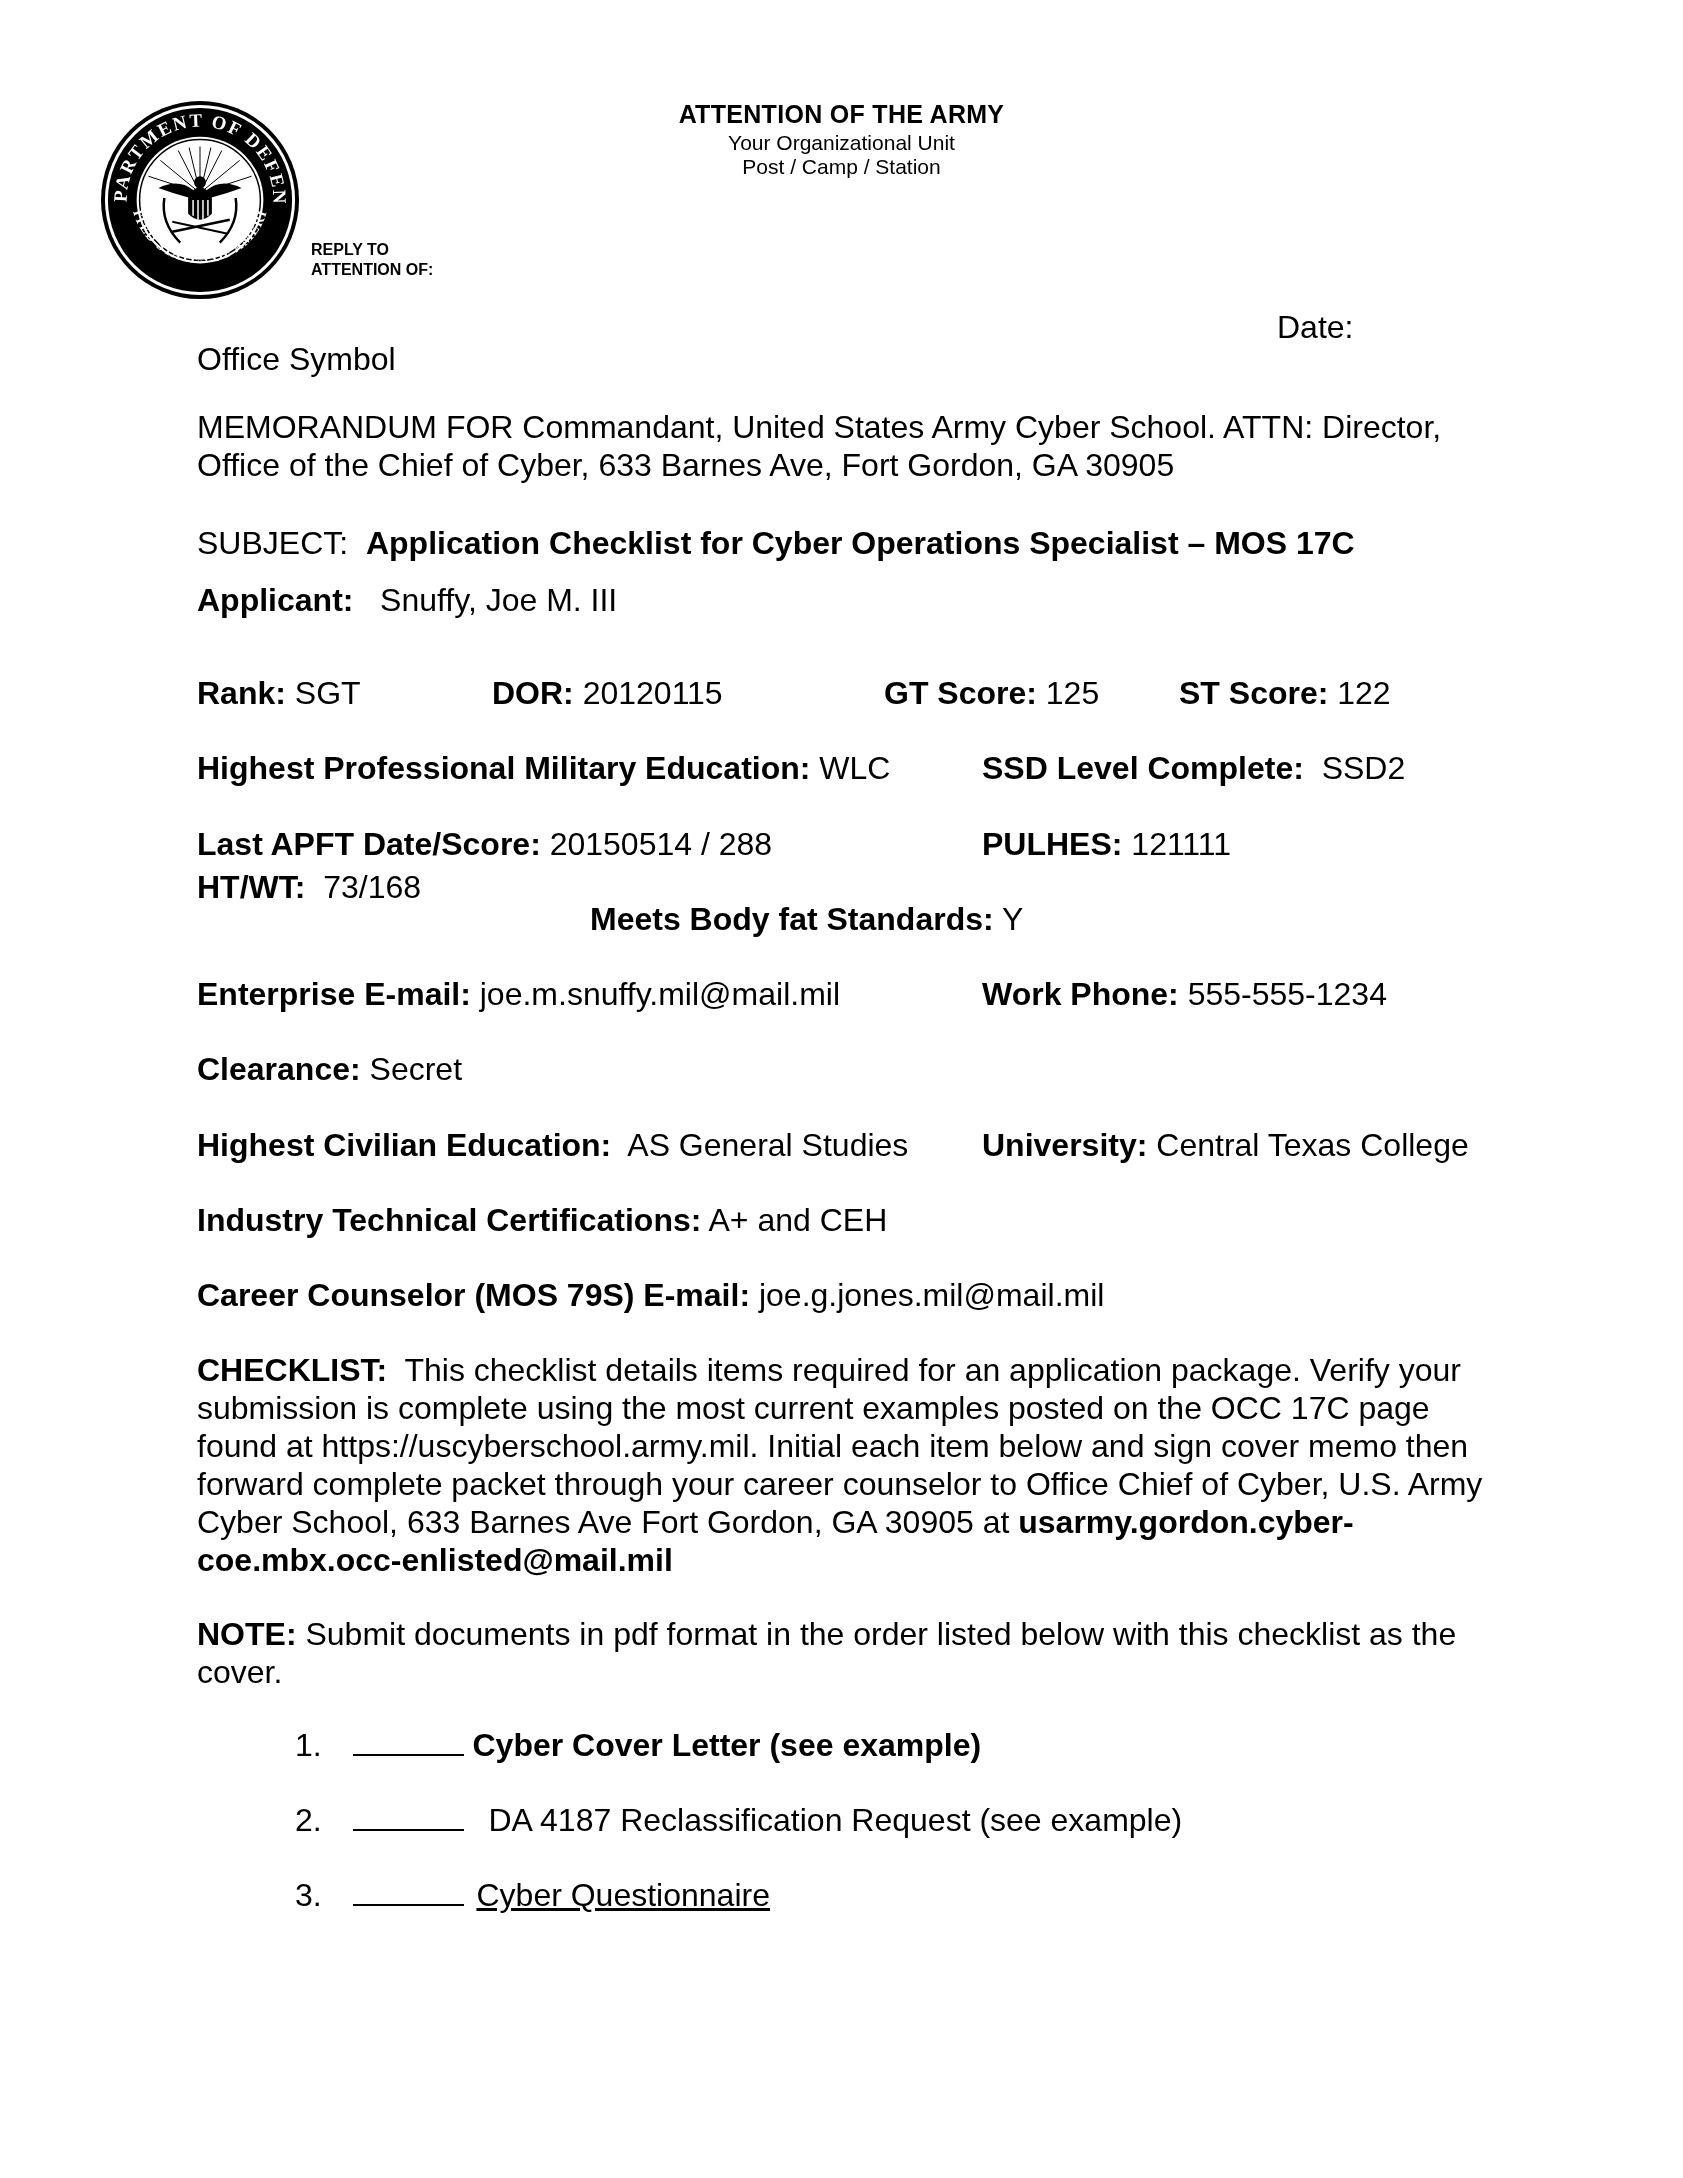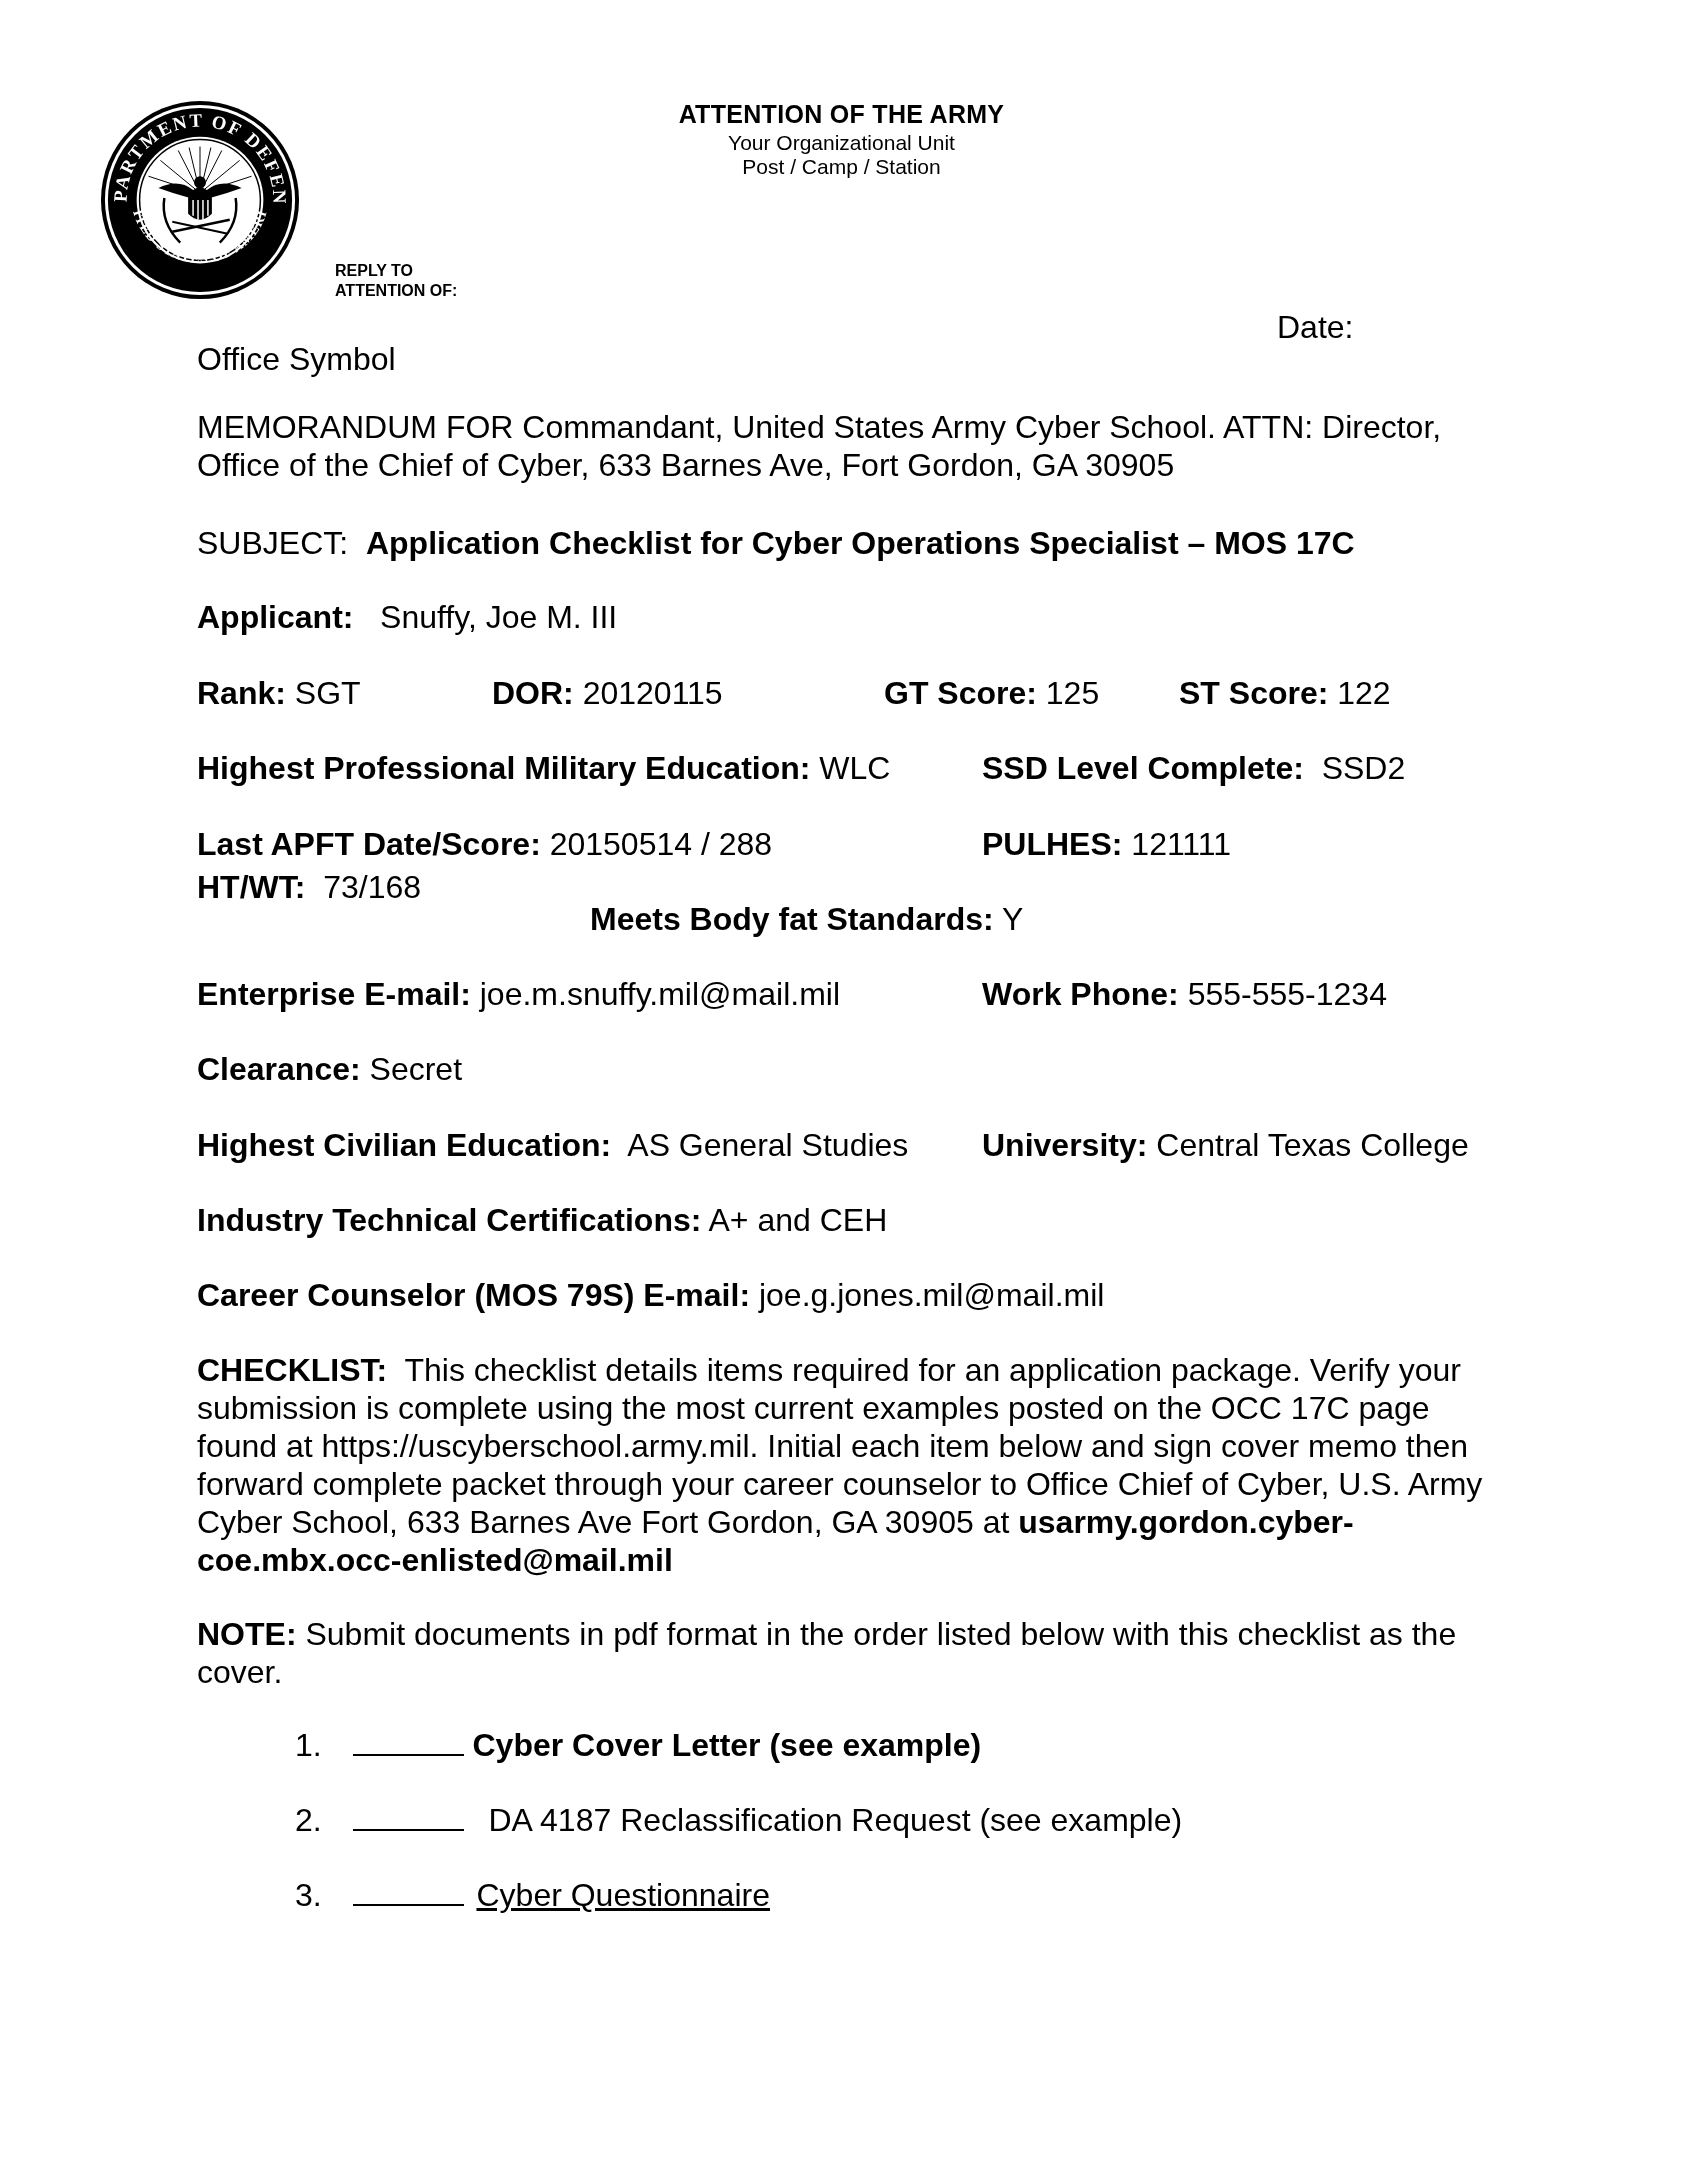--- a/index.html
+++ b/index.html
@@ -5,21 +5,21 @@
   html, body { margin: 0; padding: 0; background: #ffffff; }
   body { width: 1683px; height: 2178px; position: relative; overflow: hidden;
          font-family: "Liberation Sans", sans-serif; color: #000; }
   .abs { position: absolute; }
   .seal { left: 99px; top: 99px; width: 203px; height: 203px; }
   .hdr { left: 0; width: 1683px; text-align: center; }
   .hdr-title { top: 100px; font-size: 25px; font-weight: bold; letter-spacing: 0.3px; }
   .hdr-sub { font-size: 21px; }
   .hdr-unit { top: 131px; }
   .hdr-post { top: 155px; }
-  .reply { left: 311px; top: 261px; font-size: 16px; font-weight: bold; line-height: 20px; margin-left: 24px; }
+  .reply { left: 311px; top: 240px; font-size: 16px; font-weight: bold; line-height: 20px; }
   .line { left: 197px; font-size: 32px; white-space: nowrap; line-height: 38px; }
   .b { font-weight: bold; }
   .para { left: 197px; width: 1317px; font-size: 32px; line-height: 38px; }
   .list-num { font-size: 32px; }
   .blank { display: inline-block; width: 111px; border-bottom: 2px solid #000; height: 26px; vertical-align: baseline; }
 </style>
 </head>
 <body>
 
 <div class="abs seal">
@@ -78,21 +78,21 @@
 <div class="abs line" style="top:308px;margin-top:32px;">Office Symbol</div>
 <div class="abs line" style="top:308px; left:1277px;">Date:</div>
 
 <div class="abs para" style="top:408px;">MEMORANDUM FOR Commandant, United States Army Cyber School.  ATTN: Director, Office of the Chief of Cyber, 633 Barnes Ave, Fort Gordon, GA 30905</div>
 
 <div class="abs line" style="top:524px;">
   <span>SUBJECT:</span>&nbsp;
   <span class="b">Application Checklist for Cyber Operations Specialist – MOS 17C</span>
 </div>
 
-<div class="abs line" style="top:598px;">
+<div class="abs line" style="top:581px;">
   <span class="b">Applicant:</span>&nbsp;&nbsp;
   <span>Snuffy, Joe M. III</span>
 </div>
 
 <div class="abs line" style="top:674px;">
   <span class="b">Rank:</span>
   <span>SGT</span>
 </div>
 <div class="abs line" style="top:674px; left:492px;">
   <span class="b">DOR:</span>

